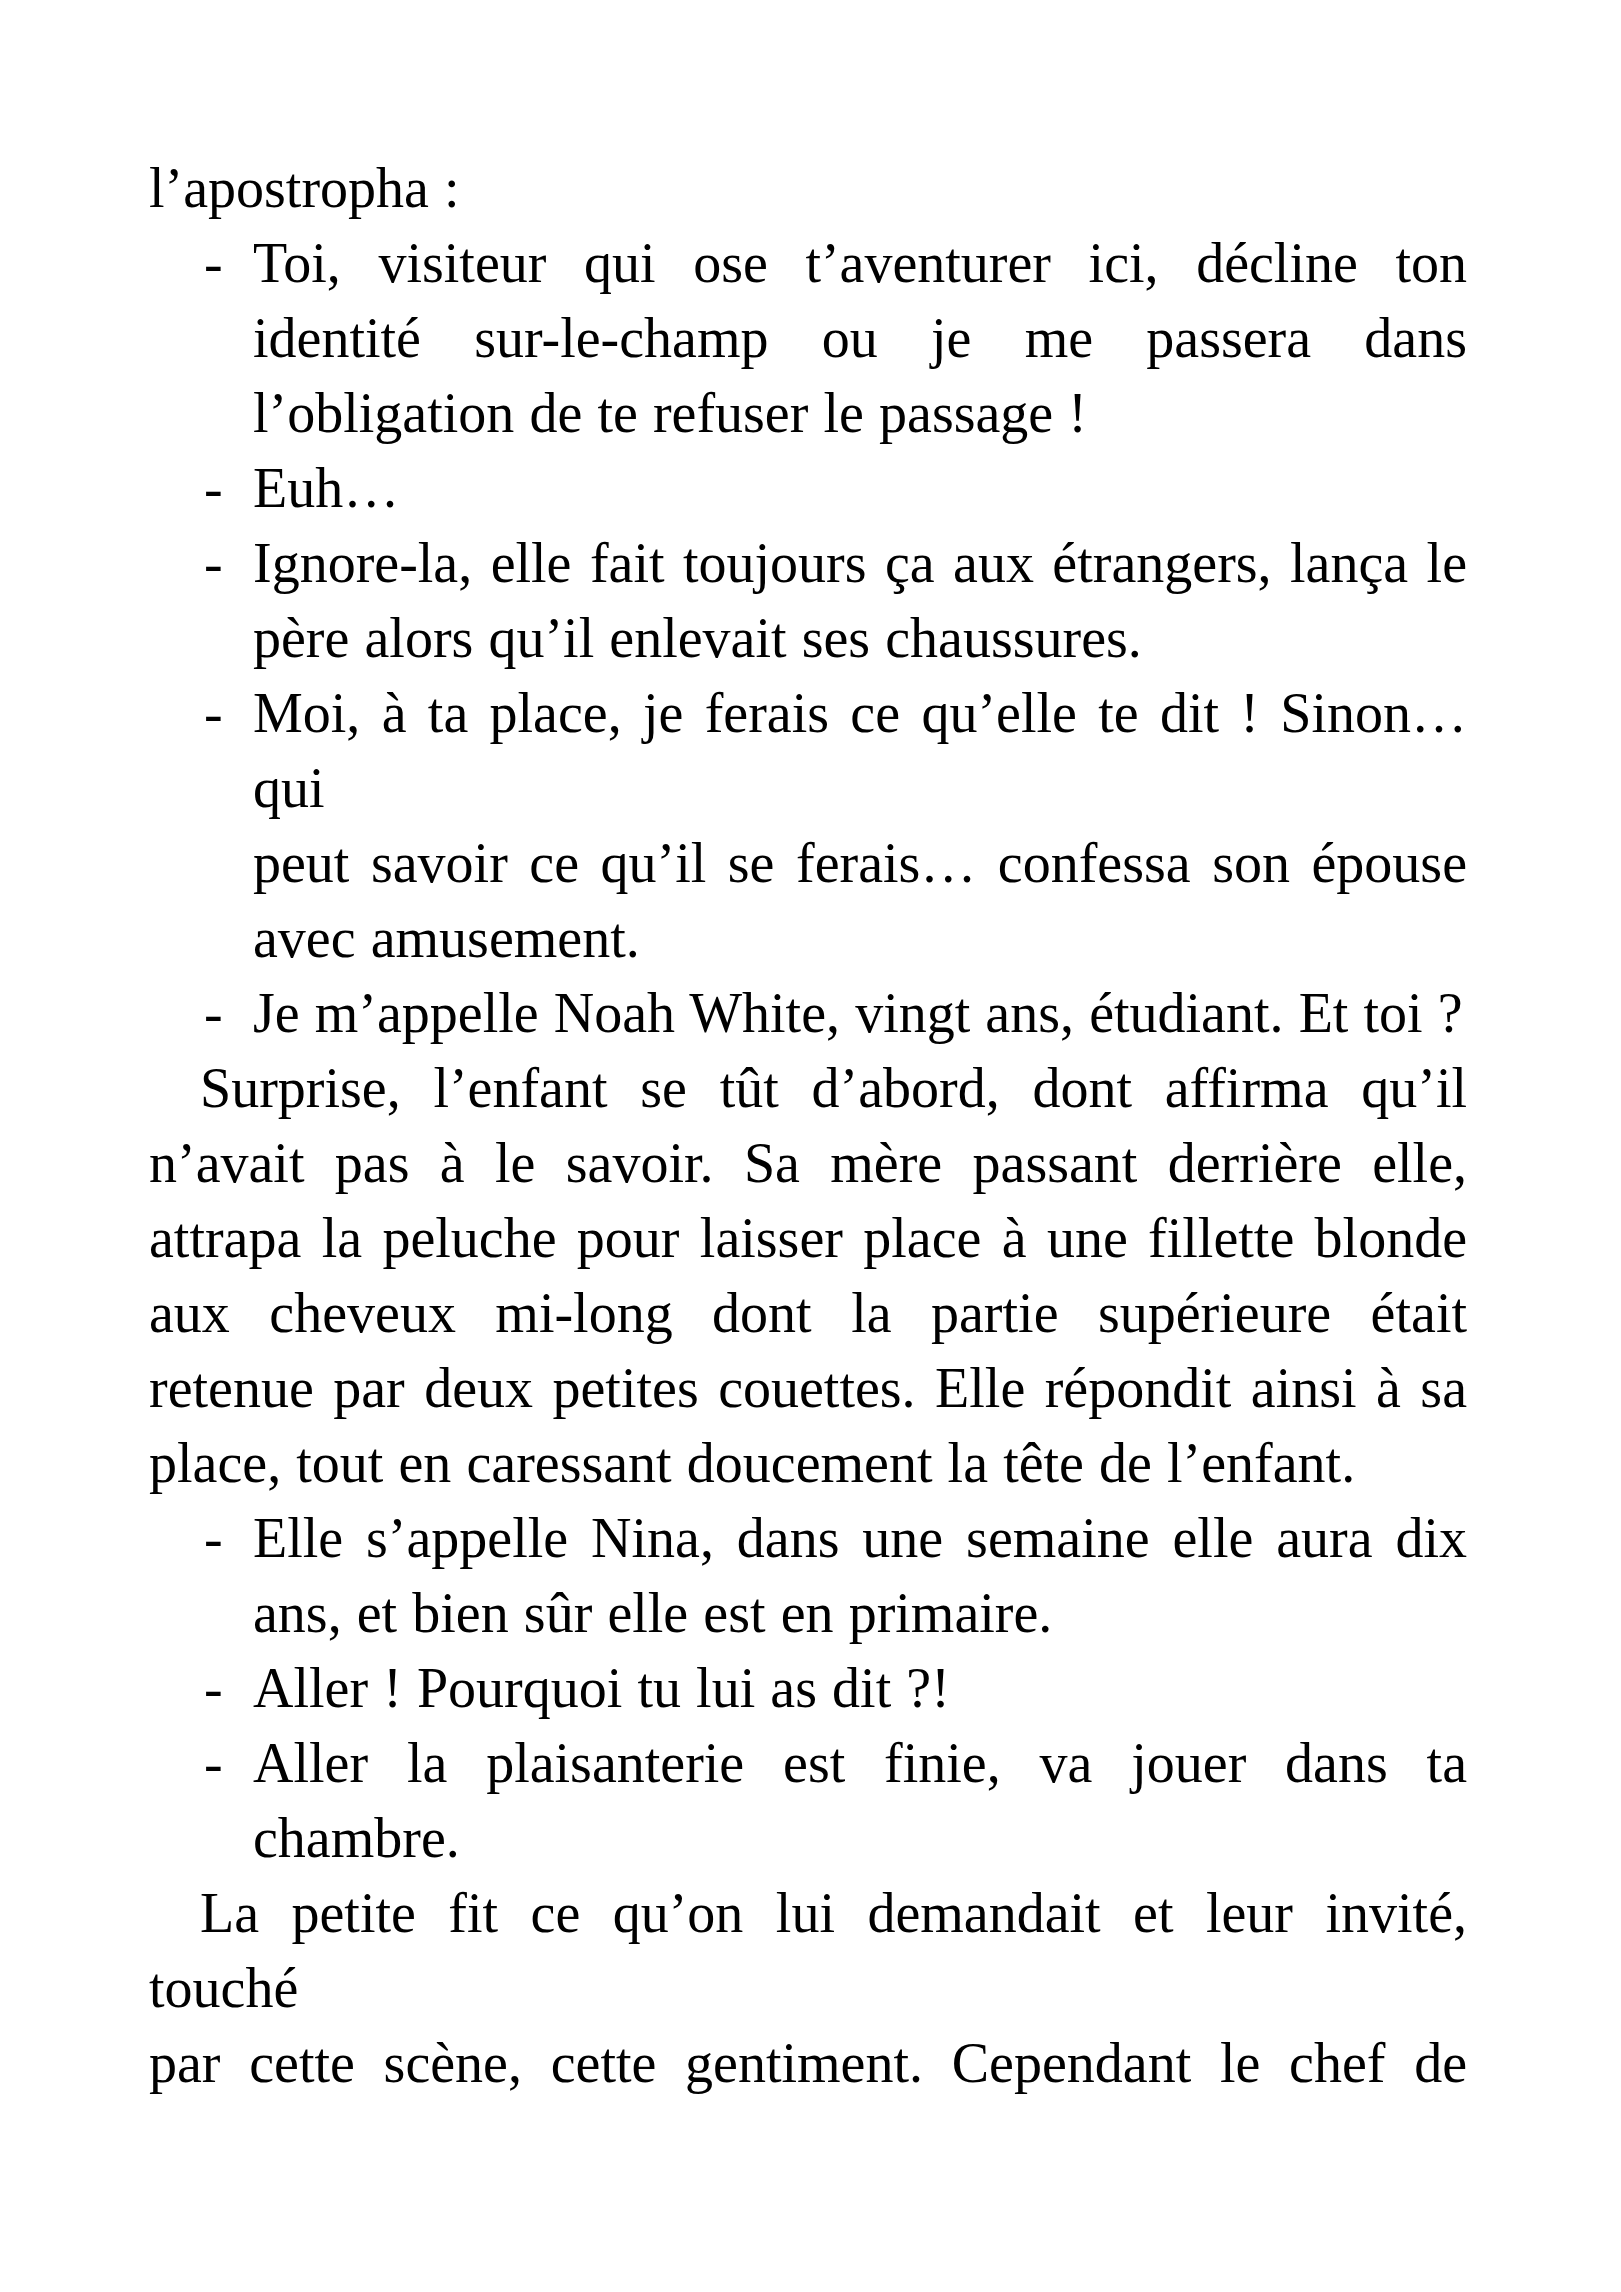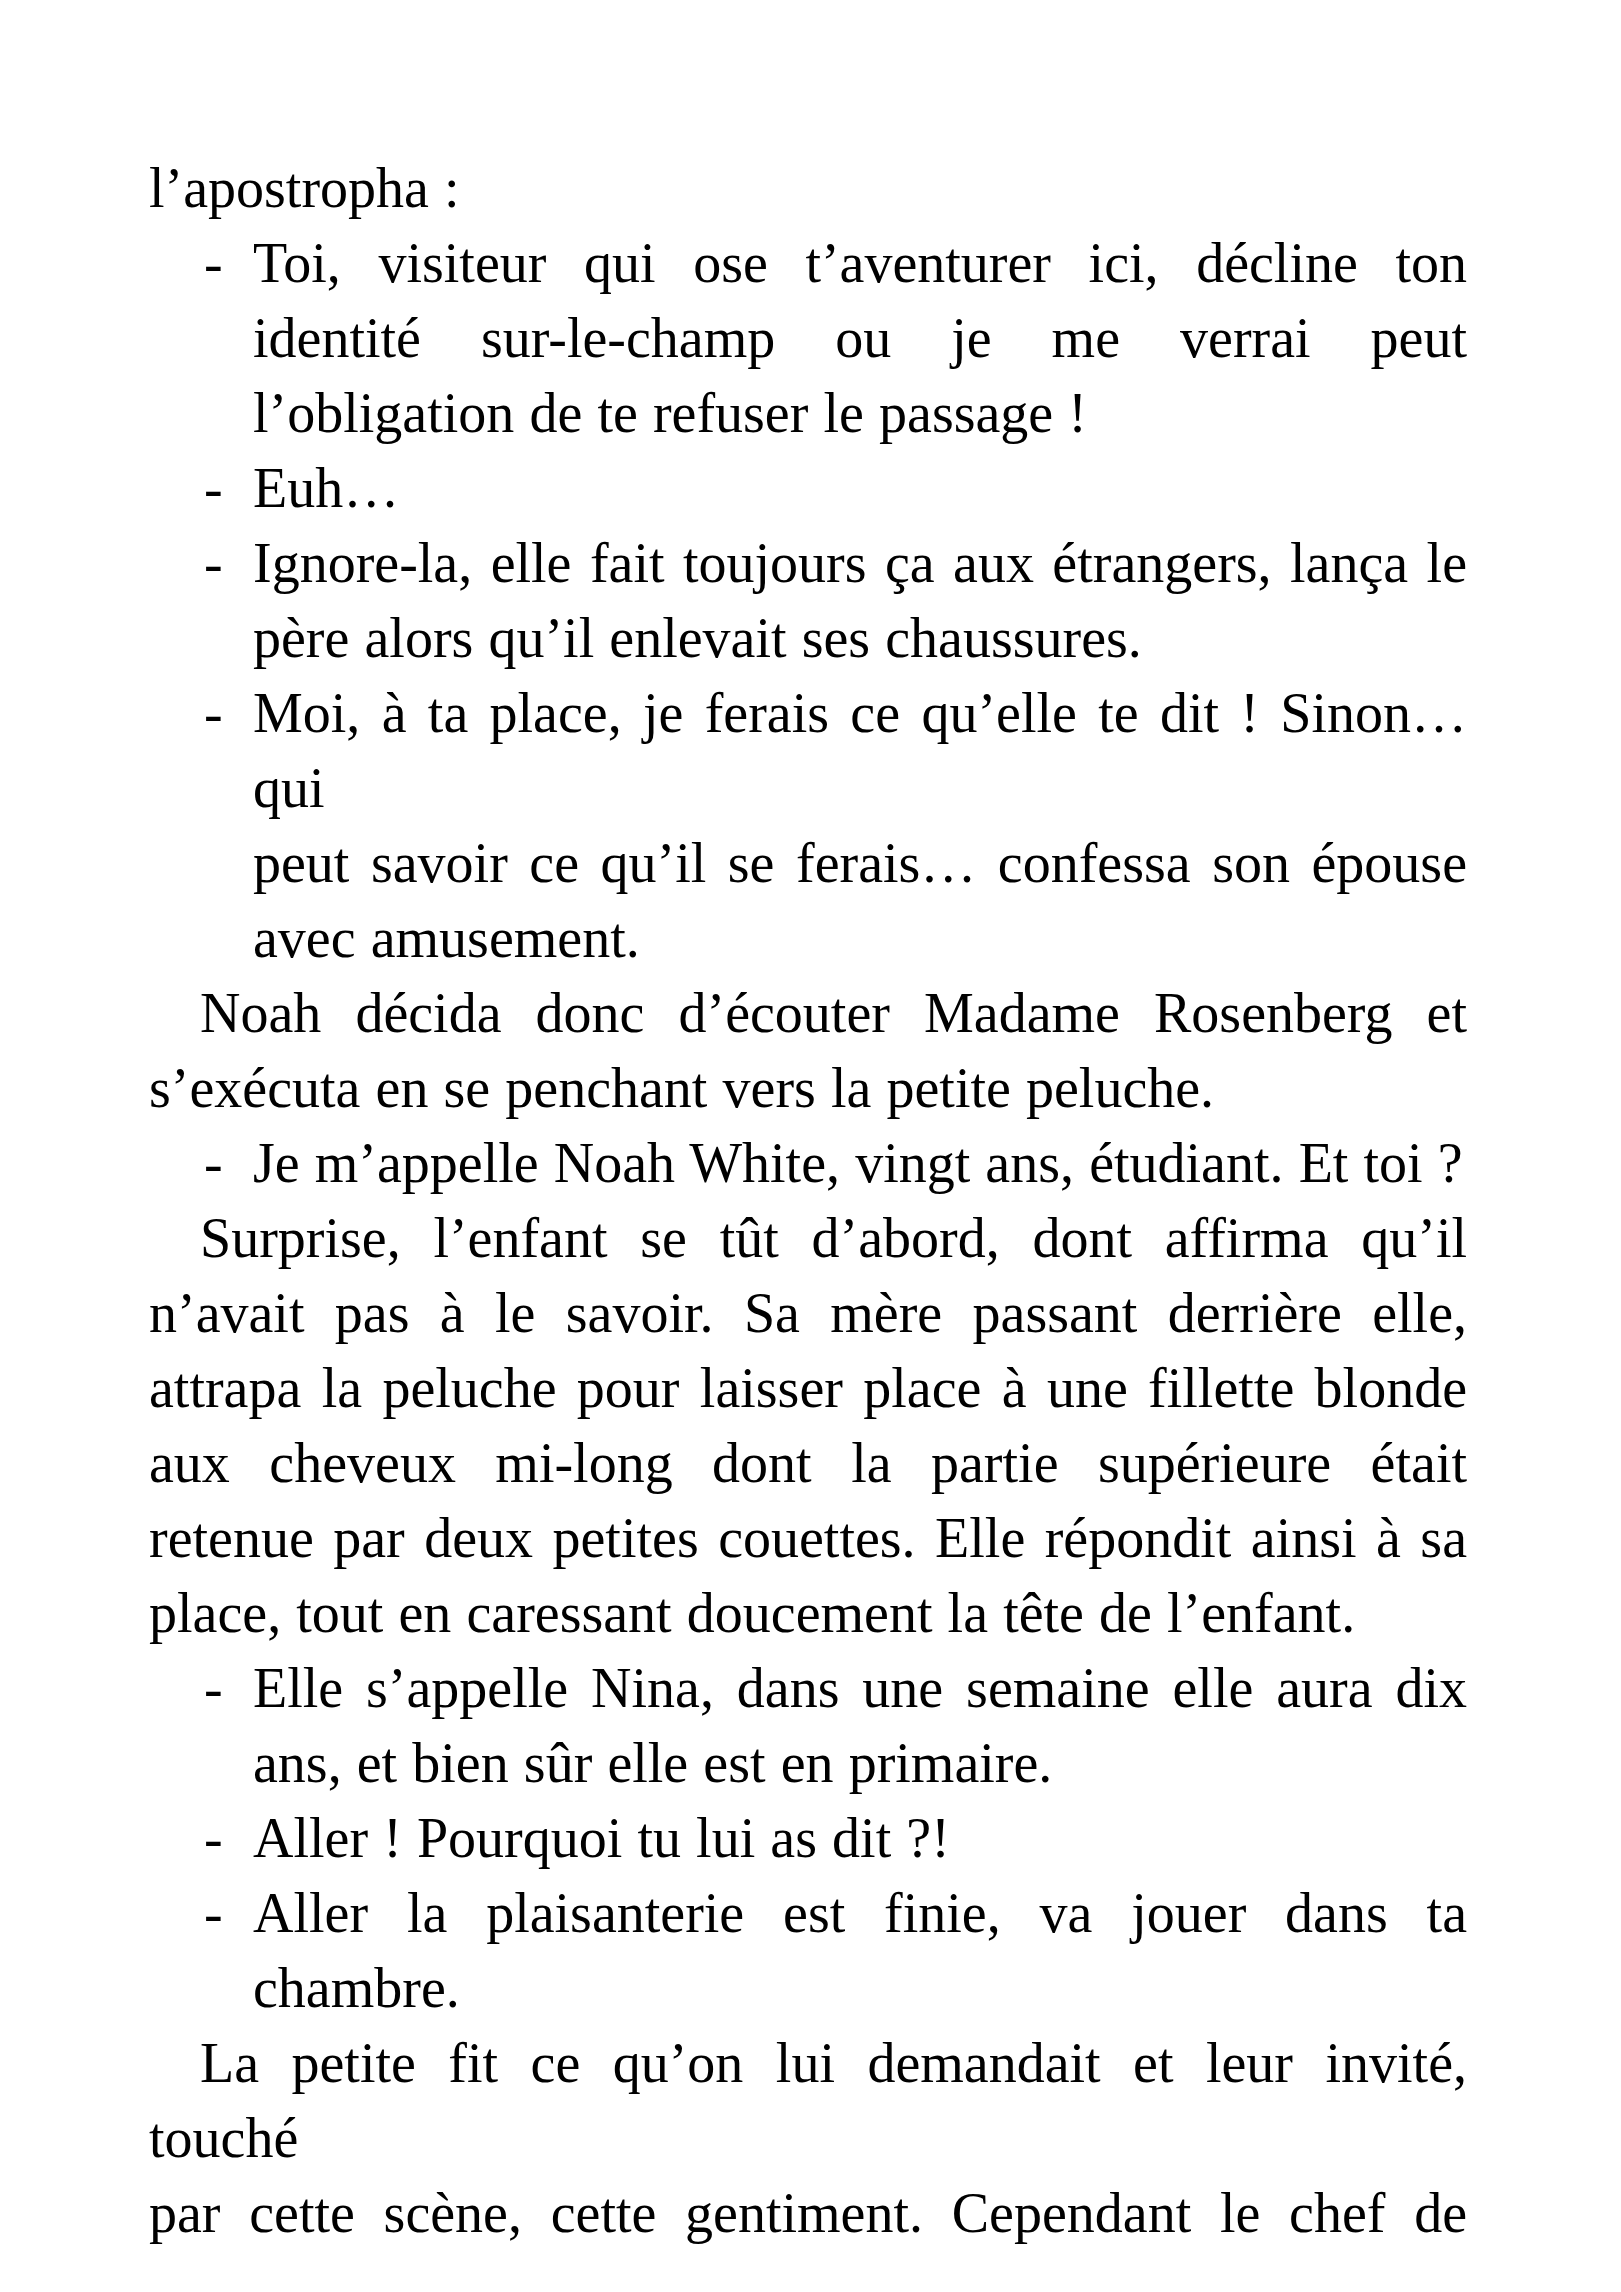--- a/index.html
+++ b/index.html
@@ -61,41 +61,37 @@
 <body>
 
 <main class="page">
   <div id="text-block">
       <div class="para continuation">
         <div class="line final">l’apostropha :</div>
       </div>
       <div class="para dialogue">
         <span class="dash">-</span>
         <div class="line">Toi, visiteur qui ose t’aventurer ici, décline ton</div>
-        <div class="line">identité sur-le-champ ou je me verrai peut</div>
+        <div class="line">identité sur-le-champ ou je me passera dans</div>
         <div class="line final">l’obligation de te refuser le passage !</div>
       </div>
       <div class="para dialogue">
         <span class="dash">-</span>
         <div class="line final">Euh…</div>
       </div>
       <div class="para dialogue">
         <span class="dash">-</span>
         <div class="line">Ignore-la, elle fait toujours ça aux étrangers, lança le</div>
         <div class="line final">père alors qu’il enlevait ses chaussures.</div>
       </div>
       <div class="para dialogue">
         <span class="dash">-</span>
         <div class="line">Moi, à ta place, je ferais ce qu’elle te dit ! Sinon… qui</div>
         <div class="line">peut savoir ce qu’il se ferais… confessa son épouse</div>
         <div class="line final">avec amusement.</div>
-      </div>
-      <div class="para narrative">
-        <div class="line">Noah décida donc d’écouter Madame Rosenberg et</div>
-        <div class="line final">s’exécuta en se penchant vers la petite peluche.</div>
       </div>
       <div class="para dialogue">
         <span class="dash">-</span>
         <div class="line final">Je m’appelle Noah White, vingt ans, étudiant. Et toi ?</div>
       </div>
       <div class="para narrative">
         <div class="line">Surprise, l’enfant se tût d’abord, dont affirma qu’il</div>
         <div class="line">n’avait pas à le savoir. Sa mère passant derrière elle,</div>
         <div class="line">attrapa la peluche pour laisser place à une fillette blonde</div>
         <div class="line">aux cheveux mi-long dont la partie supérieure était</div>

